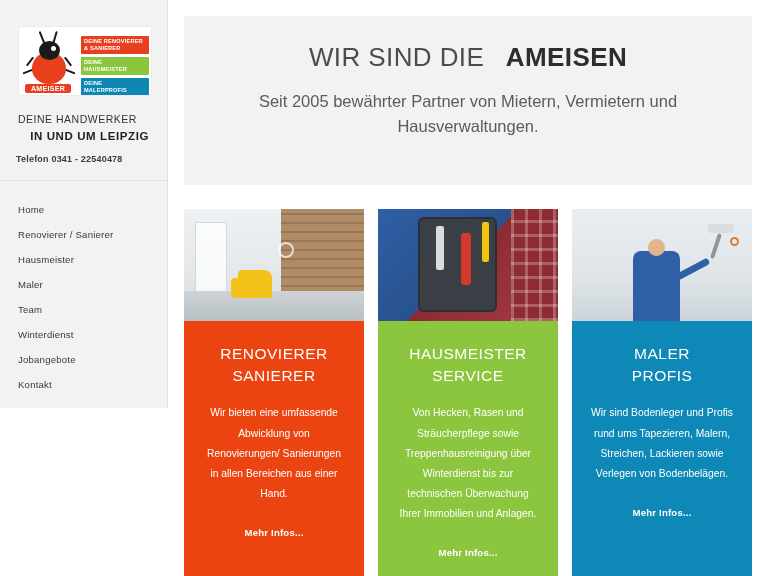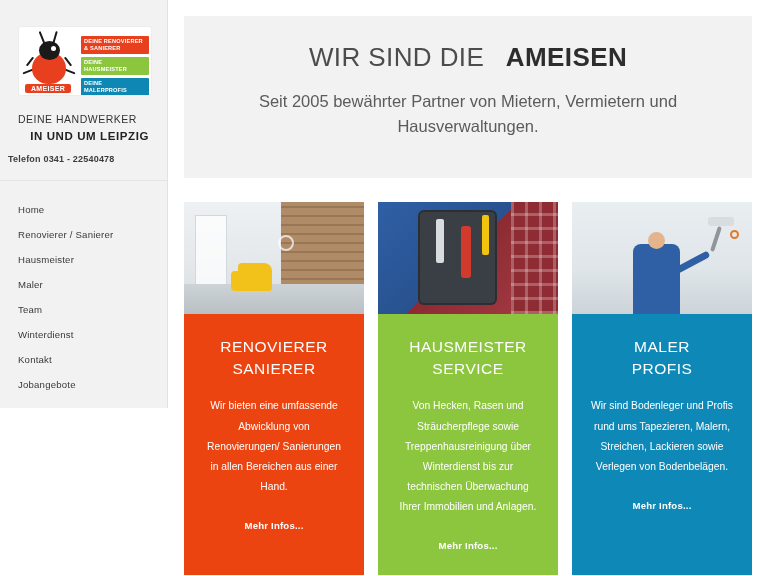--- a/index.html
+++ b/index.html
@@ -124,21 +124,21 @@
     line-height: 1.5;
   }
   .side-head strong {
     display: block;
     font-size: 11.5px;
     color: #222222;
     letter-spacing: .6px;
     text-align: right;
   }
   .side-phone {
-    margin: 9px 18px 0 8px;
+    margin: 9px 18px 0 16px;
     font-size: 9px;
     font-weight: bold;
     color: #3c3c3c;
     letter-spacing: .2px;
   }
   .side-rule {
     margin: 16px 0 0 0;
     height: 1px;
     background: #e4e4e4;
   }
@@ -169,21 +169,21 @@
   }
   .hero-title {
     font-size: 26px;
     color: #4c4c4c;
     font-weight: normal;
     letter-spacing: .4px;
     margin: 0;
   }
   .hero-title b { color: #2d2d2d; font-weight: bold; margin-left: 14px; }
   .hero-sub {
-    margin: 16px auto 9px auto;
+    margin: 16px auto 16px auto;
     font-size: 16.5px;
     color: #5b5b5b;
     line-height: 1.5;
     max-width: 420px;
   }
 
   .cards {
     display: flex;
     gap: 14px;
     margin: 24px 16px 0 16px;
@@ -352,22 +352,22 @@
 
     <div class="side-rule"></div>
 
     <nav class="nav">
       <div class="nav-item">Home</div>
       <div class="nav-item">Renovierer / Sanierer</div>
       <div class="nav-item">Hausmeister</div>
       <div class="nav-item">Maler</div>
       <div class="nav-item">Team</div>
       <div class="nav-item">Winterdienst</div>
+      <div class="nav-item">Jobangebote</div>
       <div class="nav-item">Kontakt</div>
-      <div class="nav-item">Jobangebote</div>
     </nav>
   </div>
 
   <div class="content">
 
     <section class="hero">
       <h1 class="hero-title"><span>WIR SIND DIE </span><b>AMEISEN</b></h1>
       <p class="hero-sub">Seit 2005 bewährter Partner von Mietern, Vermietern und Hausverwaltungen.</p>
     </section>
 

